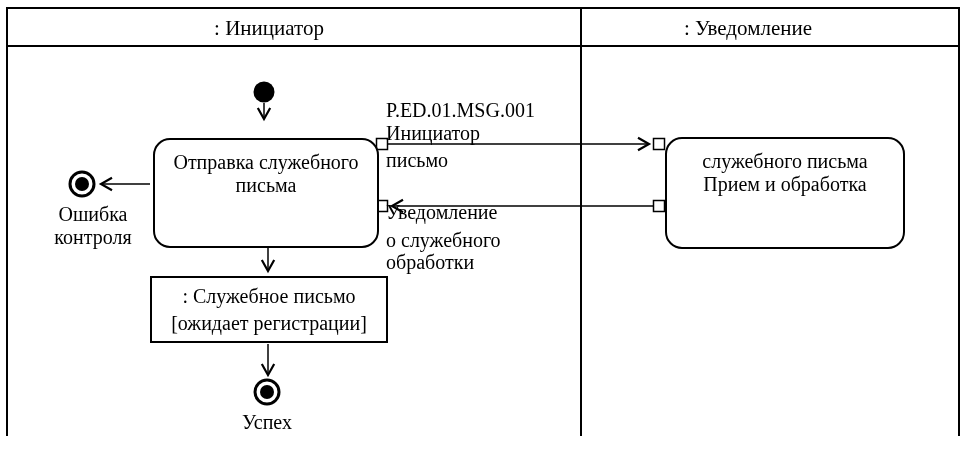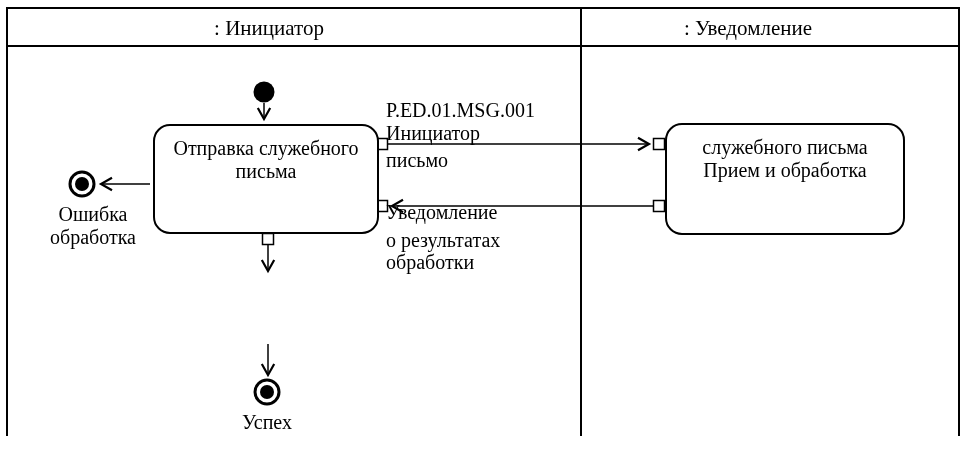--- a/index.html
+++ b/index.html
@@ -48,20 +48,21 @@
   .activity-box {
     position: absolute;
     border: 2px solid #000000;
     border-radius: 17px;
     box-sizing: border-box;
     background: #ffffff;
     text-align: center;
     font-size: 20px;
     line-height: 23px;
     padding-top: 11px;
+    margin-top: 14px;
   }
   .box-send { left: 153px; top: 124px; width: 226px; height: 110px; }
   .box-receive { left: 665px; top: 123px; width: 240px; height: 112px; }
 
   .object-box {
     position: absolute;
     left: 150px; top: 276px;
     width: 238px; height: 67px;
     border: 2px solid #000000;
     box-sizing: border-box;
@@ -147,28 +148,32 @@
   <div class="activity-box box-send">
     <div>Отправка служебного</div>
     <div>письма</div>
   </div>
 
   <div class="activity-box box-receive">
     <div>служебного письма</div>
     <div>Прием и обработка</div>
   </div>
 
+  <div class="object-box">
+    <div>: Служебное письмо</div>
+    <div>[ожидает регистрации]</div>
+  </div>
 
   <div class="msg-label" style="top:99px">P.ED.01.MSG.001</div>
   <div class="msg-label" style="top:122px">Инициатор</div>
   <div class="msg-label" style="top:149px">письмо</div>
 
   <div class="msg-label" style="top:201px">Уведомление</div>
-  <div class="msg-label" style="top:229px">о результатах</div>
+  <div class="msg-label" style="top:229px">о служебного</div>
   <div class="msg-label" style="top:251px">обработки</div>
 
   <div class="node-label label-error">
     <div>Ошибка</div>
-    <div>обработка</div>
+    <div>контроля</div>
   </div>
   <div class="node-label label-success">Успех</div>
 
 </div>
 
 </body></html>

